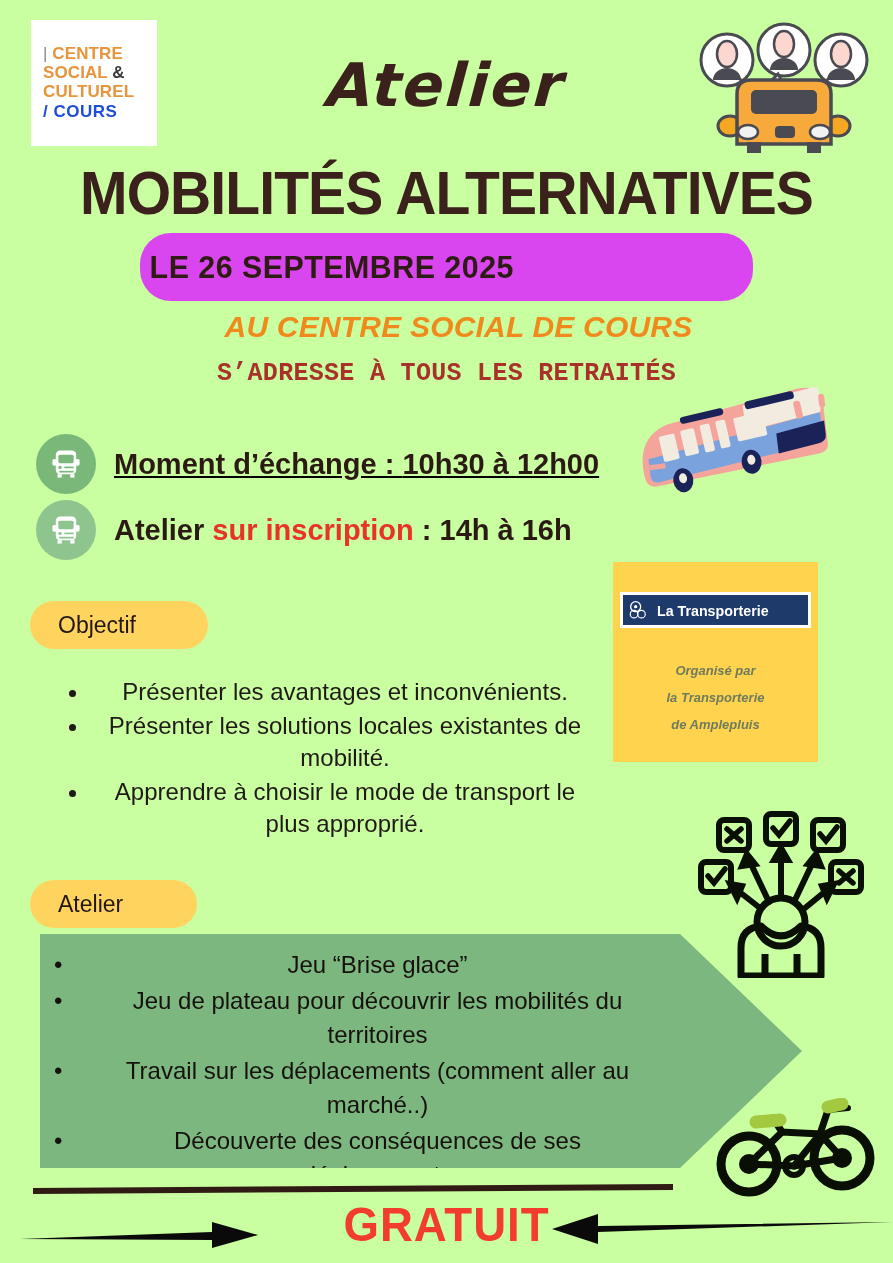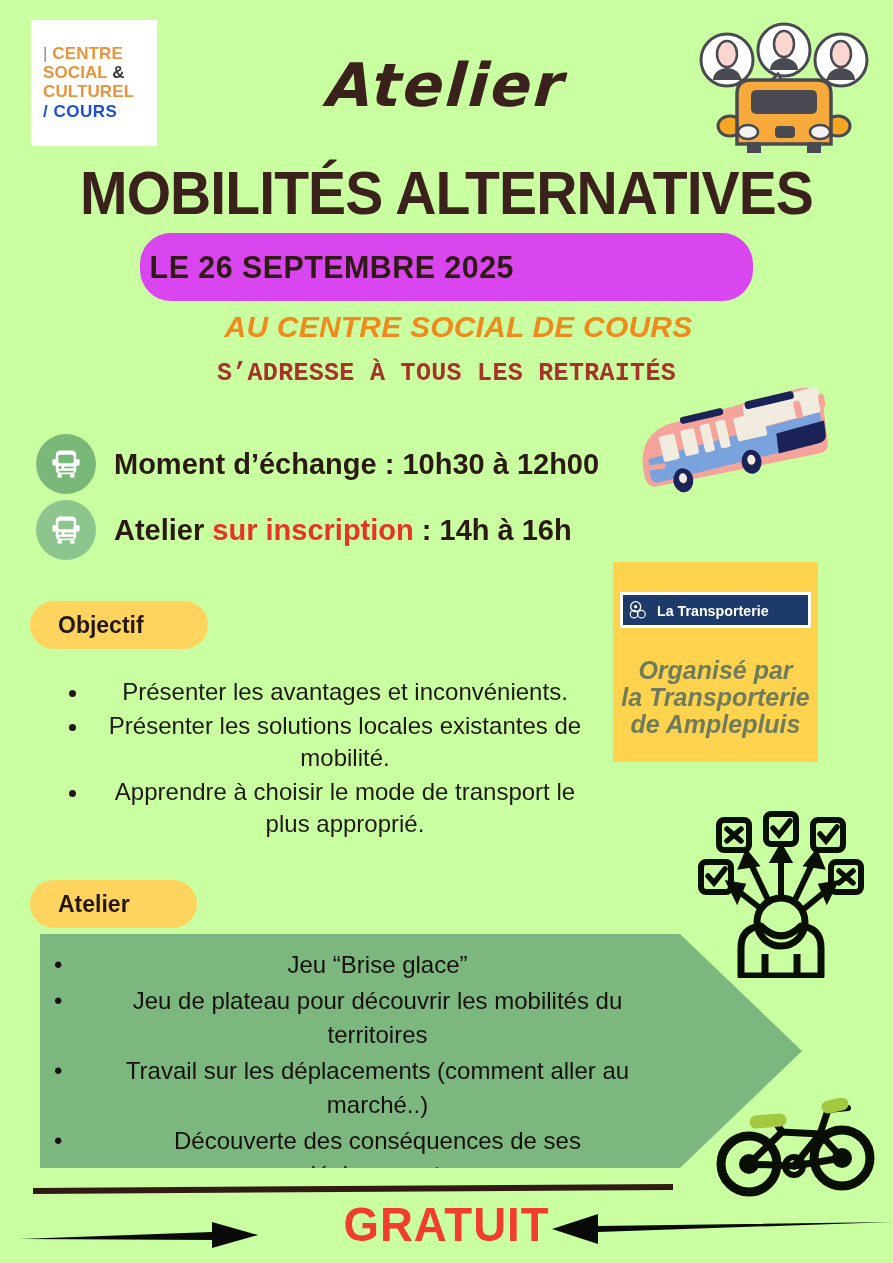--- a/index.html
+++ b/index.html
@@ -53,40 +53,40 @@
     color:#f08a1c;letter-spacing:.2px;margin-left:24px;
   }
   .subtitle-red{
     position:absolute;left:0;right:0;top:359px;text-align:center;
     font-family:Liberation Mono, monospace;
     font-weight:bold;font-size:25px;color:#a8322a;letter-spacing:.3px;
   }
 
   
   .sched-row{position:absolute;display:flex;align-items:center;}
-  .sched-1{left:36px;top:434px;}
+  .sched-1{left:36px;top:434px;text-decoration:underline;}
   .sched-2{left:36px;top:500px;}
   .bus-circle{
     width:60px;height:60px;border-radius:50%;background:#79b879;
     display:flex;align-items:center;justify-content:center;flex:none;
   }
   .bus-circle.soft{background:#8ec58e;}
   .sched-text{
     margin-left:18px;font-weight:bold;font-size:29px;color:#2b1a14;
     white-space:nowrap;
   }
   .red-em{color:#e8332a;}
 
   
   .badge{
     position:absolute;background:#ffd45e;border-radius:26px;
     display:flex;align-items:center;padding:0 28px;box-sizing:border-box;
     height:48px;
   }
-  .badge span{font-weight:bold;font-size:23px;color:#241610;}
+  .badge span{font-weight:normal;font-size:23px;color:#241610;}
   .badge-objectif{left:30px;top:601px;width:178px;}
   .badge-atelier{left:30px;top:880px;width:167px;}
 
   
   .obj-list{
     position:absolute;left:62px;top:676px;width:510px;
     margin:0;padding:0 0 0 28px;
     font-size:24px;line-height:32px;color:#1f1a16;
   }
   .obj-list li{margin-bottom:2px;text-align:center;}
@@ -105,21 +105,21 @@
     width:100%;height:100%;background:#1d3a6b;
     display:flex;align-items:center;gap:5px;padding-left:6px;box-sizing:border-box;
   }
   .trans-logo-mark{width:20px;height:20px;flex:none;}
   .trans-logo-text{
     color:#ffffff;font-weight:bold;font-size:15px;letter-spacing:0px;
     transform:scaleX(.95);white-space:nowrap;
   }
   .trans-caption{
     position:absolute;left:0;right:0;top:95px;text-align:center;
-    font-weight:bold;font-style:italic;font-size:25px;line-height:27px;
+    font-weight:bold;font-style:italic;font-size:13px;line-height:27px;
     color:#6e7b5d;
   }
 
   
   .arrow-banner{
     position:absolute;left:40px;top:934px;width:762px;height:234px;
     background:#7cb77f;
     clip-path:polygon(0 0, 640px 0, 762px 117px, 640px 234px, 0 234px);
   }
   .arrow-list{

